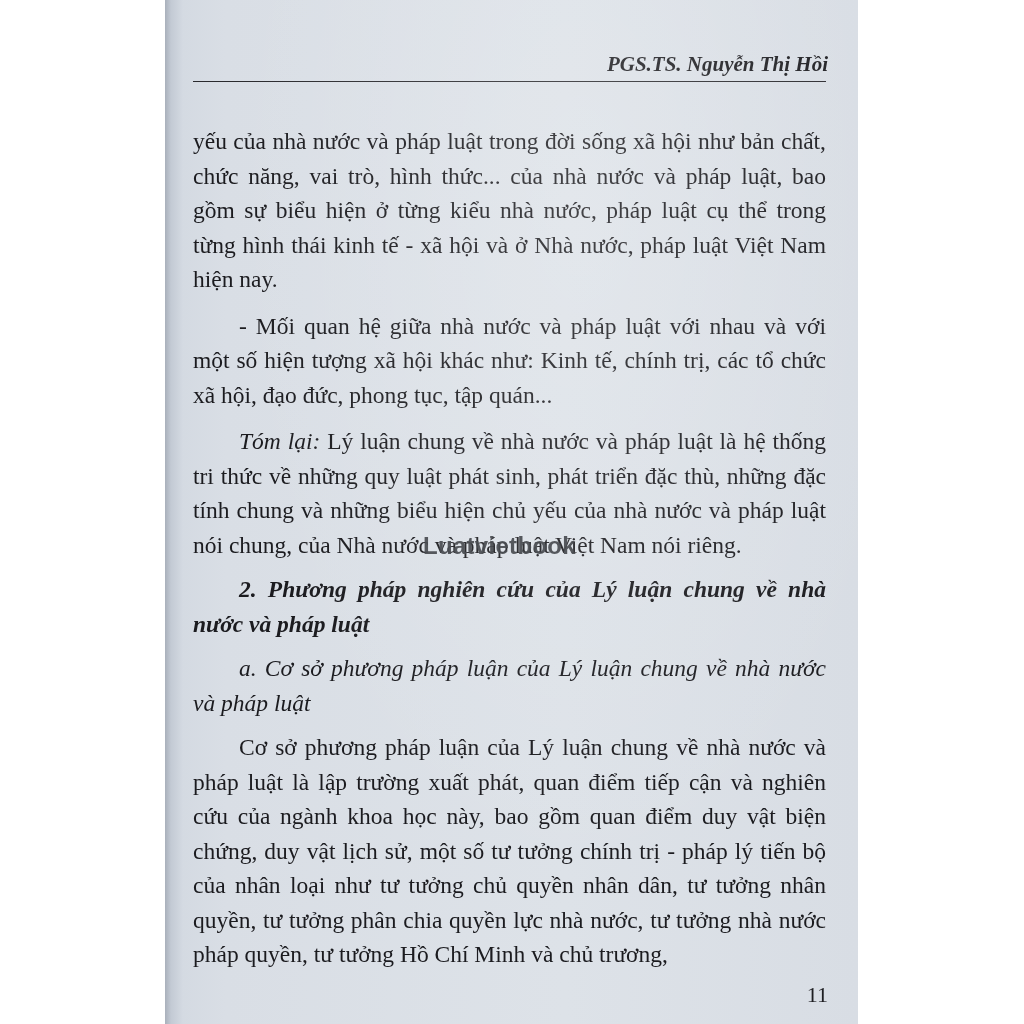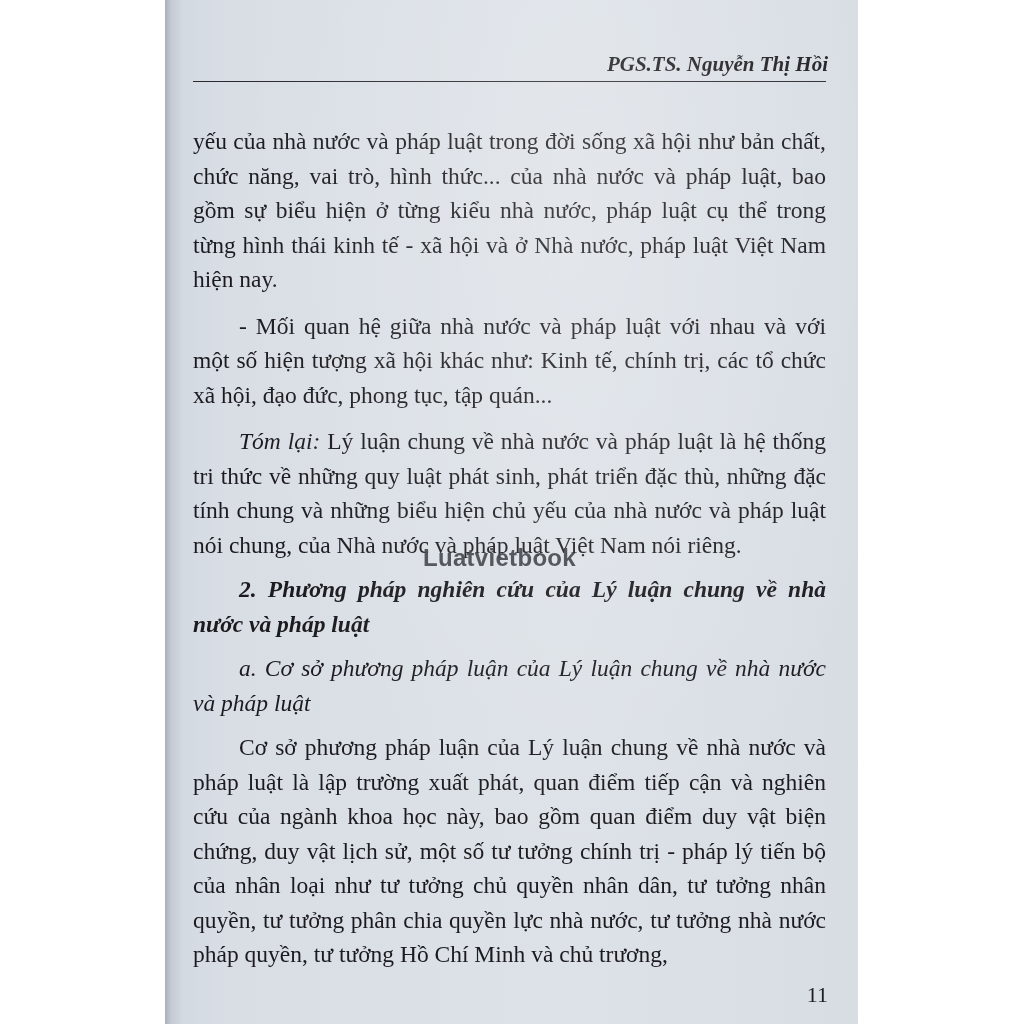--- a/index.html
+++ b/index.html
@@ -75,21 +75,20 @@
     .watermark {
       position: absolute;
       left: 423px;
       top: 532px;
       font-family: "Liberation Sans", "DejaVu Sans", sans-serif;
       font-weight: bold;
       font-size: 24px;
       color: #4a4d52;
       letter-spacing: 0.3px;
       opacity: 0.92;
-      margin-top: 12px;
     }
     .page-number {
       position: absolute;
       right: 30px;
       top: 982px;
       font-family: "Liberation Serif", "DejaVu Serif", serif;
       font-size: 22px;
       color: #1e1e22;
     }
   </style>

